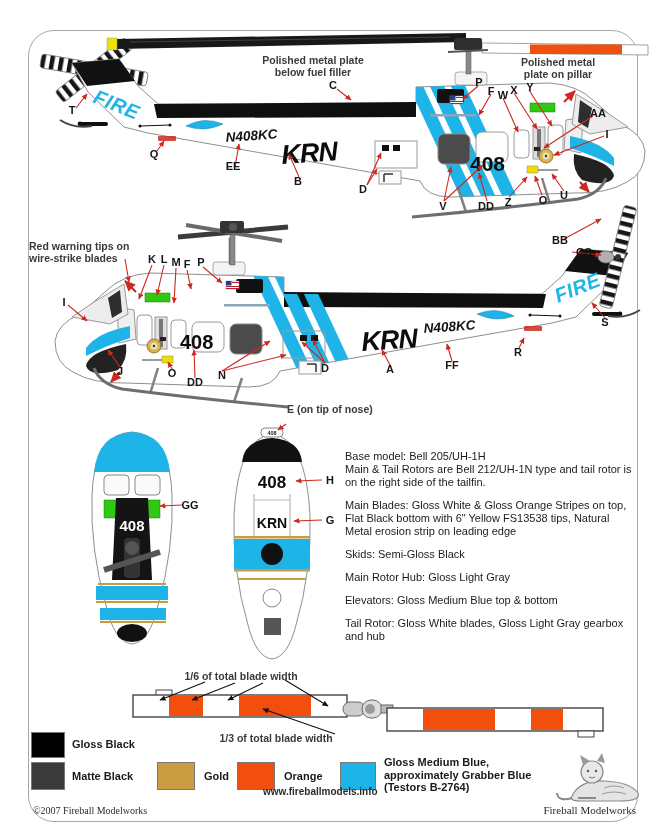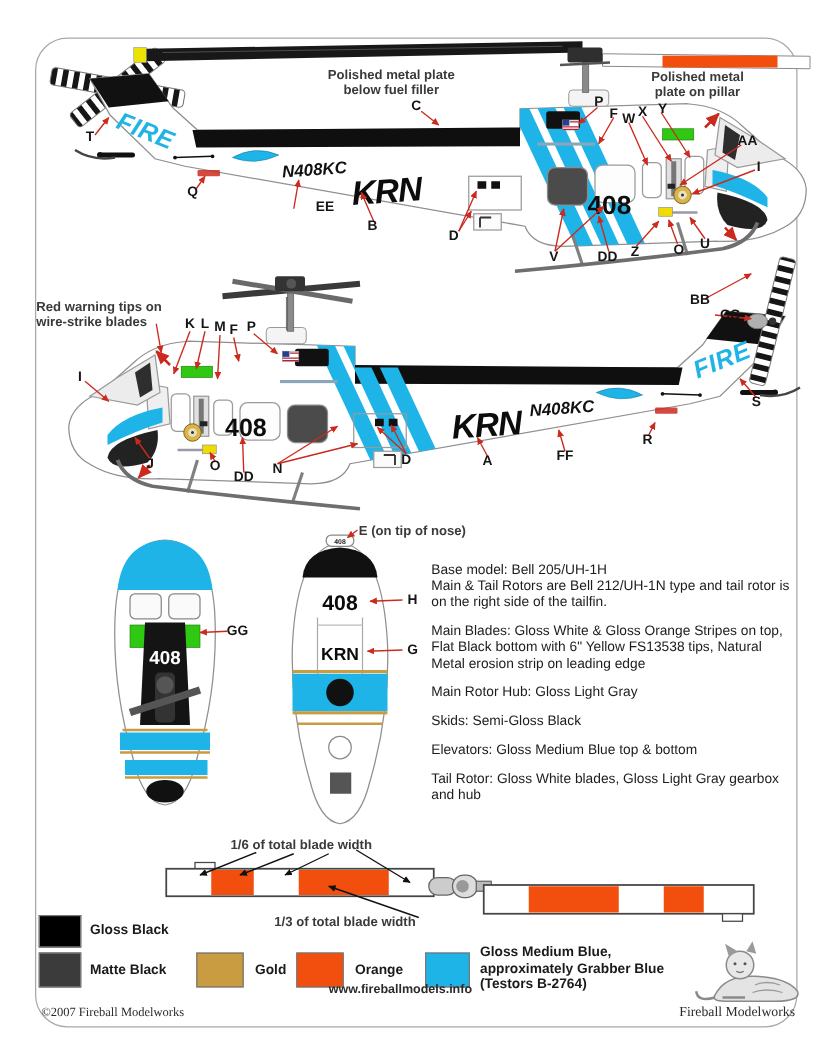--- a/index.html
+++ b/index.html
@@ -302,27 +302,27 @@
     <path d="M52,40 Q62,36 72,40 M50,46 Q62,42 74,46" stroke="#9a9a9a" fill="none"></path>
     <path d="M26,50 L44,50" stroke="#8a8a8a" stroke-width="2"></path>
   </svg>
 
   <div class="note center" style="left:258px;top:55px;width:110px;">Polished metal plate
 below fuel filler</div>
   <div class="note center" style="left:514px;top:57px;width:88px;">Polished metal
 plate on pillar</div>
   <div class="note" style="left:29px;top:241px;width:115px;">Red warning tips on
 wire-strike blades</div>
-  <div class="note" style="left:287px;top:420px;">E (on tip of nose)</div>
+  <div class="note" style="left:287px;top:404px;">E (on tip of nose)</div>
   <div class="note center" style="left:175px;top:671px;width:132px;">1/6 of total blade width</div>
   <div class="note center" style="left:210px;top:733px;width:132px;">1/3 of total blade width</div>
 
   <span class="co" style="left:72px;top:110px;">T</span>
   <span class="co" style="left:154px;top:154px;">Q</span>
-  <span class="co" style="left:233px;top:166px;margin-left:27px;">EE</span>
+  <span class="co" style="left:233px;top:166px;">EE</span>
   <span class="co" style="left:298px;top:181px;">B</span>
   <span class="co" style="left:363px;top:189px;">D</span>
   <span class="co" style="left:443px;top:206px;">V</span>
   <span class="co" style="left:486px;top:206px;">DD</span>
   <span class="co" style="left:508px;top:202px;">Z</span>
   <span class="co" style="left:543px;top:200px;">O</span>
   <span class="co" style="left:564px;top:195px;">U</span>
   <span class="co" style="left:333px;top:85px;">C</span>
   <span class="co" style="left:479px;top:82px;">P</span>
   <span class="co" style="left:491px;top:91px;">F</span>
@@ -351,22 +351,22 @@
   <span class="co" style="left:584px;top:252px;">CC</span>
 
   <span class="co" style="left:190px;top:505px;">GG</span>
   <span class="co" style="left:330px;top:480px;">H</span>
   <span class="co" style="left:330px;top:520px;">G</span>
 
   <div class="notes-block">
     <p>Base model: Bell 205/UH-1H
 Main &amp; Tail Rotors are Bell 212/UH-1N type and tail rotor is on the right side of the tailfin.</p>
     <p>Main Blades: Gloss White &amp; Gloss Orange Stripes on top, Flat Black bottom with 6" Yellow FS13538 tips, Natural Metal erosion strip on leading edge</p>
+    <p>Skids: Semi-Gloss Black</p>
     <p>Main Rotor Hub: Gloss Light Gray</p>
-    <p>Skids: Semi-Gloss Black</p>
     <p>Elevators: Gloss Medium Blue top &amp; bottom</p>
     <p>Tail Rotor: Gloss White blades, Gloss Light Gray gearbox and hub</p>
   </div>
 
   <div class="swatch" style="left: 31px; top: 732px; width: 32px; height: 24px; background: rgb(0, 0, 0);"></div>
   <div class="legend-label" style="left:72px;top:738px;">Gloss Black</div>
 
   <div class="swatch" style="left: 31px; top: 762px; width: 32px; height: 26px; background: rgb(59, 59, 59);"></div>
   <div class="legend-label" style="left:72px;top:770px;">Matte Black</div>
 

